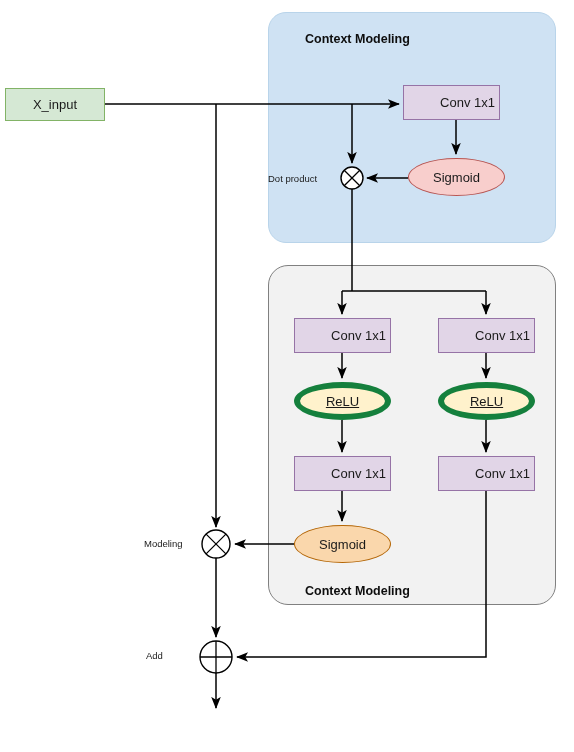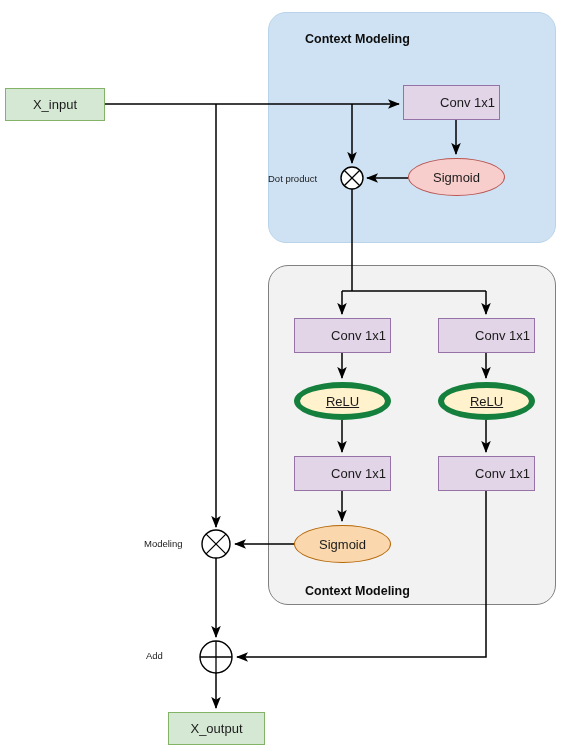--- a/index.html
+++ b/index.html
@@ -132,15 +132,14 @@
   <div class="node box-conv" style="left:294px;top:456px;width:97px;height:35px;">Conv 1x1</div>
 
   <div class="node ell ell-sigmoid" style="left:294px;top:525px;width:97px;height:38px;">Sigmoid</div>
 
   <div class="node box-conv" style="left:438px;top:318px;width:97px;height:35px;">Conv 1x1</div>
 
   <div class="node ell ell-relu" style="left:438px;top:382px;width:97px;height:38px;">ReLU</div>
 
   <div class="node box-conv" style="left:438px;top:456px;width:97px;height:35px;">Conv 1x1</div>
 
-  <div class="node box-io" style="left:168px;top:712px;width:97px;height:33px;">X_output</div>
 
 </div>
 
 </body></html>

